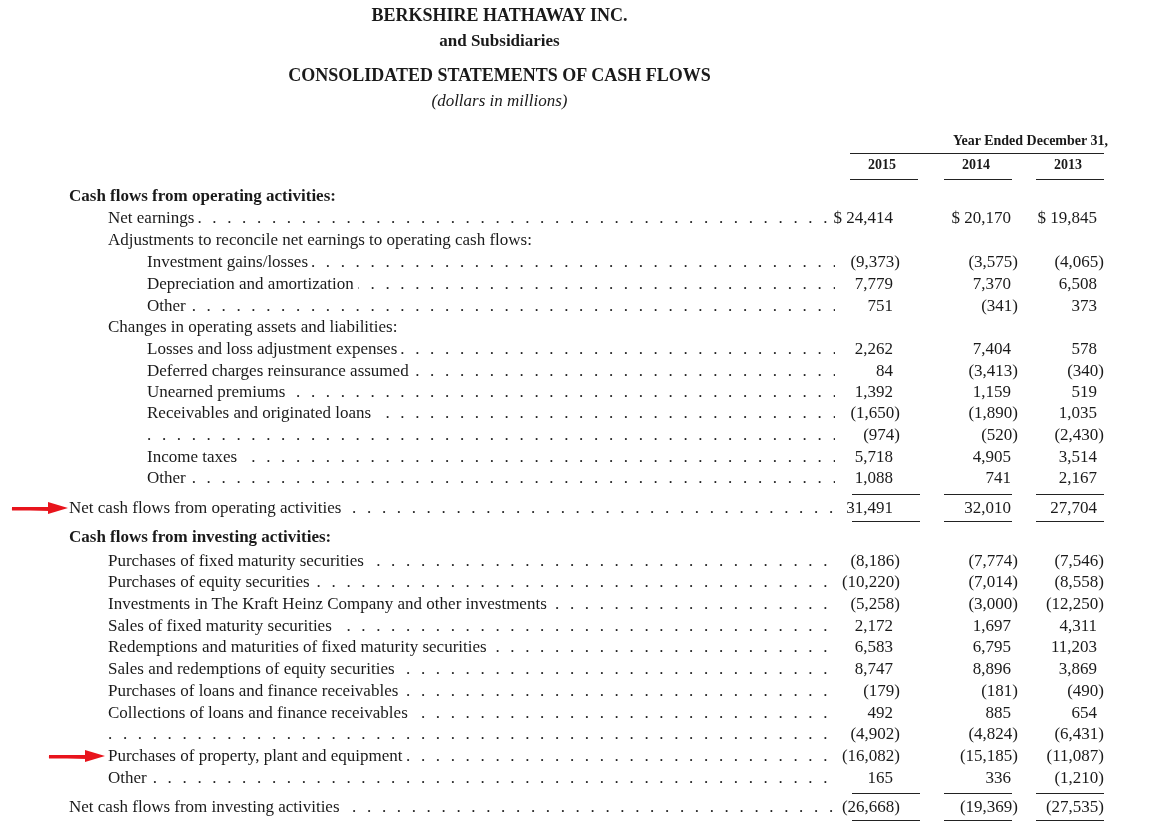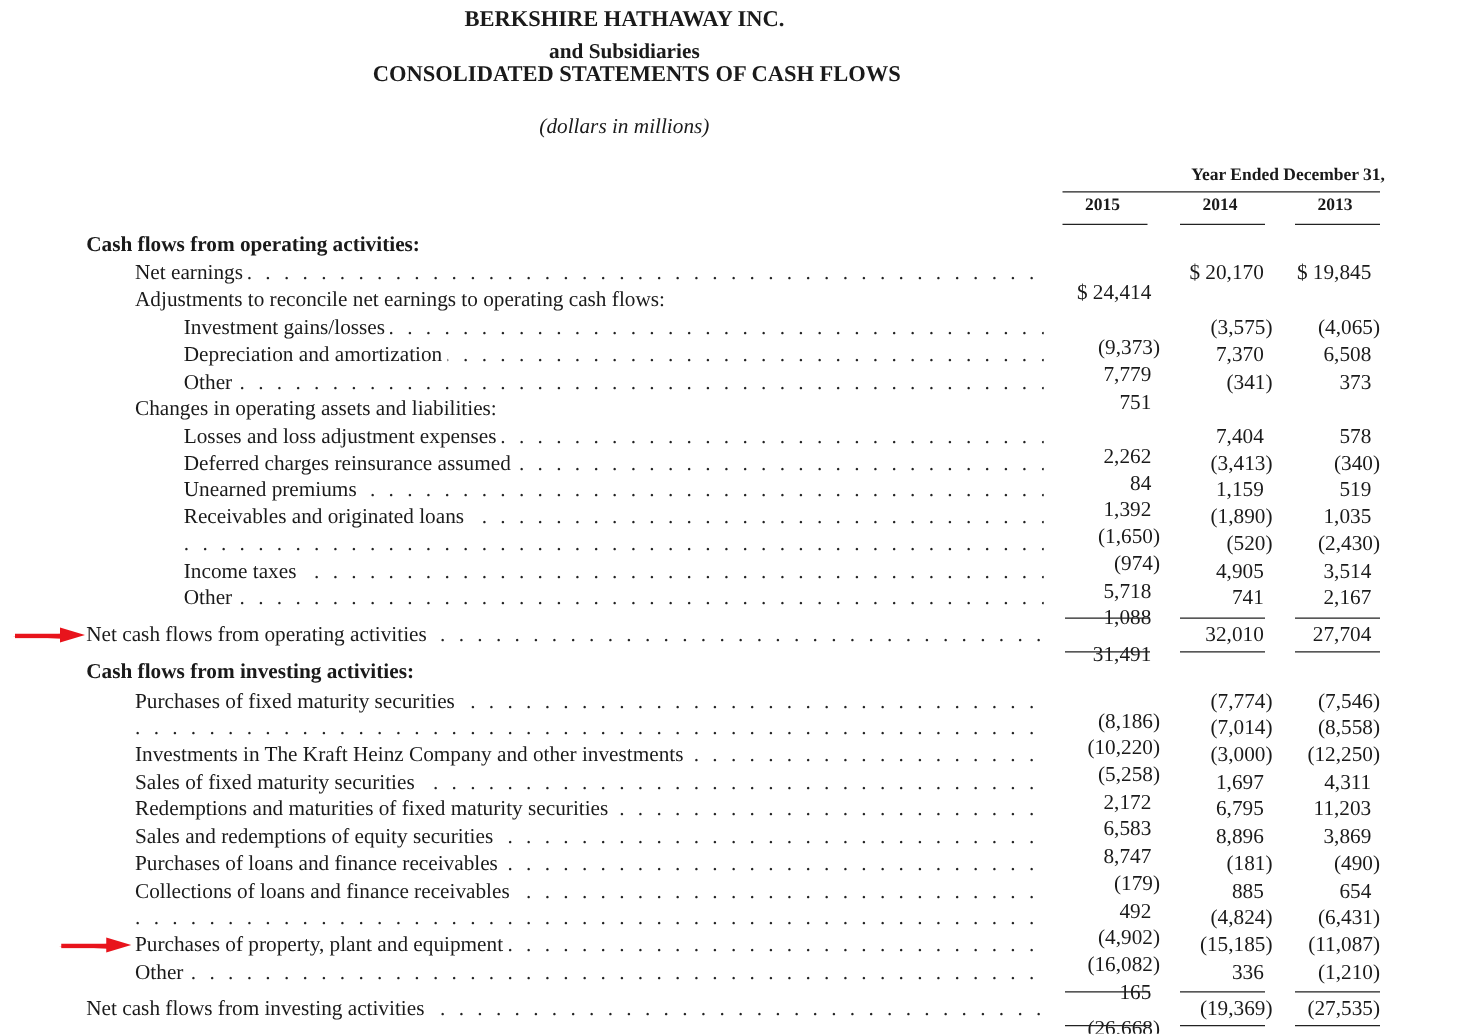--- a/index.html
+++ b/index.html
@@ -4,34 +4,34 @@
 <style>
   html, body { margin: 0; padding: 0; background: #ffffff; }
   body {
     width: 1169px; height: 827px; overflow: hidden; position: relative;
     font-family: "Liberation Serif", "DejaVu Serif", serif;
     color: #1a1a1a;
   }
   .hdr { position: absolute; left: 0; width: 999px; text-align: center; }
   .h-company { top: 5px; font-weight: bold; font-size: 18px; }
   .h-sub { top: 31px; font-weight: bold; font-size: 17px; }
-  .h-title { top: 49px; font-weight: bold; font-size: 18px; padding-left: 10px; }
+  .h-title { top: 65px; font-weight: bold; font-size: 18px; }
   .h-units { top: 91px; font-style: italic; font-size: 17px; }
 
   .yr-hdr { position: absolute; top: 133px; left: 848px; width: 260px; text-align: right; font-weight: bold; font-size: 14px; }
   .yr-hdr-line { position: absolute; top: 153px; left: 850px; width: 254px; border-top: 1.5px solid #222; }
   .yr { position: absolute; top: 157px; width: 68px; text-align: center; font-weight: bold; font-size: 14px; }
   .yr-line { position: absolute; top: 179px; width: 68px; border-top: 1.5px solid #222; }
 
   .row { position: absolute; left: 0; width: 1169px; height: 22px; font-size: 17px; line-height: 22px; }
   .label { position: absolute; white-space: nowrap; background: #fff; padding-right: 4px; z-index: 2; }
   .label.bold { font-weight: bold; }
   .leader { position: absolute; right: 334px; overflow: hidden; white-space: nowrap; letter-spacing: 3.2px; color: #222; z-index: 1; text-align: right; }
   .val { position: absolute; text-align: right; white-space: nowrap; }
-  .c1 { left: 836px; width: 92px; margin-top: 16px; }
+  .c1 { left: 808px; width: 92px; }
   .c2 { left: 926px; width: 92px; }
   .c3 { left: 1012px; width: 92px; }
   .val.neg { padding-right: 0; }
   .val.pos { padding-right: 7px; box-sizing: border-box; }
   .rule { position: absolute; width: 68px; border-top: 1.3px solid #222; }
 
   .arrow { position: absolute; width: 62px; height: 14px; }
 </style>
 </head>
 <body>
@@ -157,20 +157,21 @@
       <span class="label bold" style="left: 69px;">Cash flows from investing activities:</span>
     </div>
     <div class="row" style="top: 550px;">
       <span class="label" style="left: 108px;">Purchases of fixed maturity securities</span>
       <span class="leader" style="left: 108px;">. . . . . . . . . . . . . . . . . . . . . . . . . . . . . . . . . . . . . . . . . . . . . . . . . . . . . . . . . . . . . . . . . . . . . . . . . . . . . . . . . . . . . . . . . . . . . . . . . . . . . . . . . . . . . . . . . . . . . . . . </span>
       <span class="val c1 neg">(8,186)</span>
       <span class="val c2 neg">(7,774)</span>
       <span class="val c3 neg">(7,546)</span>
     </div>
     <div class="row" style="top: 571px;">
+      <span class="label" style="left: 108px;">Purchases of equity securities</span>
       <span class="leader" style="left: 108px;">. . . . . . . . . . . . . . . . . . . . . . . . . . . . . . . . . . . . . . . . . . . . . . . . . . . . . . . . . . . . . . . . . . . . . . . . . . . . . . . . . . . . . . . . . . . . . . . . . . . . . . . . . . . . . . . . . . . . . . . . </span>
       <span class="val c1 neg">(10,220)</span>
       <span class="val c2 neg">(7,014)</span>
       <span class="val c3 neg">(8,558)</span>
     </div>
     <div class="row" style="top: 593px;">
       <span class="label" style="left: 108px;">Investments in The Kraft Heinz Company and other investments</span>
       <span class="leader" style="left: 108px;">. . . . . . . . . . . . . . . . . . . . . . . . . . . . . . . . . . . . . . . . . . . . . . . . . . . . . . . . . . . . . . . . . . . . . . . . . . . . . . . . . . . . . . . . . . . . . . . . . . . . . . . . . . . . . . . . . . . . . . . . </span>
       <span class="val c1 neg">(5,258)</span>
       <span class="val c2 neg">(3,000)</span>

